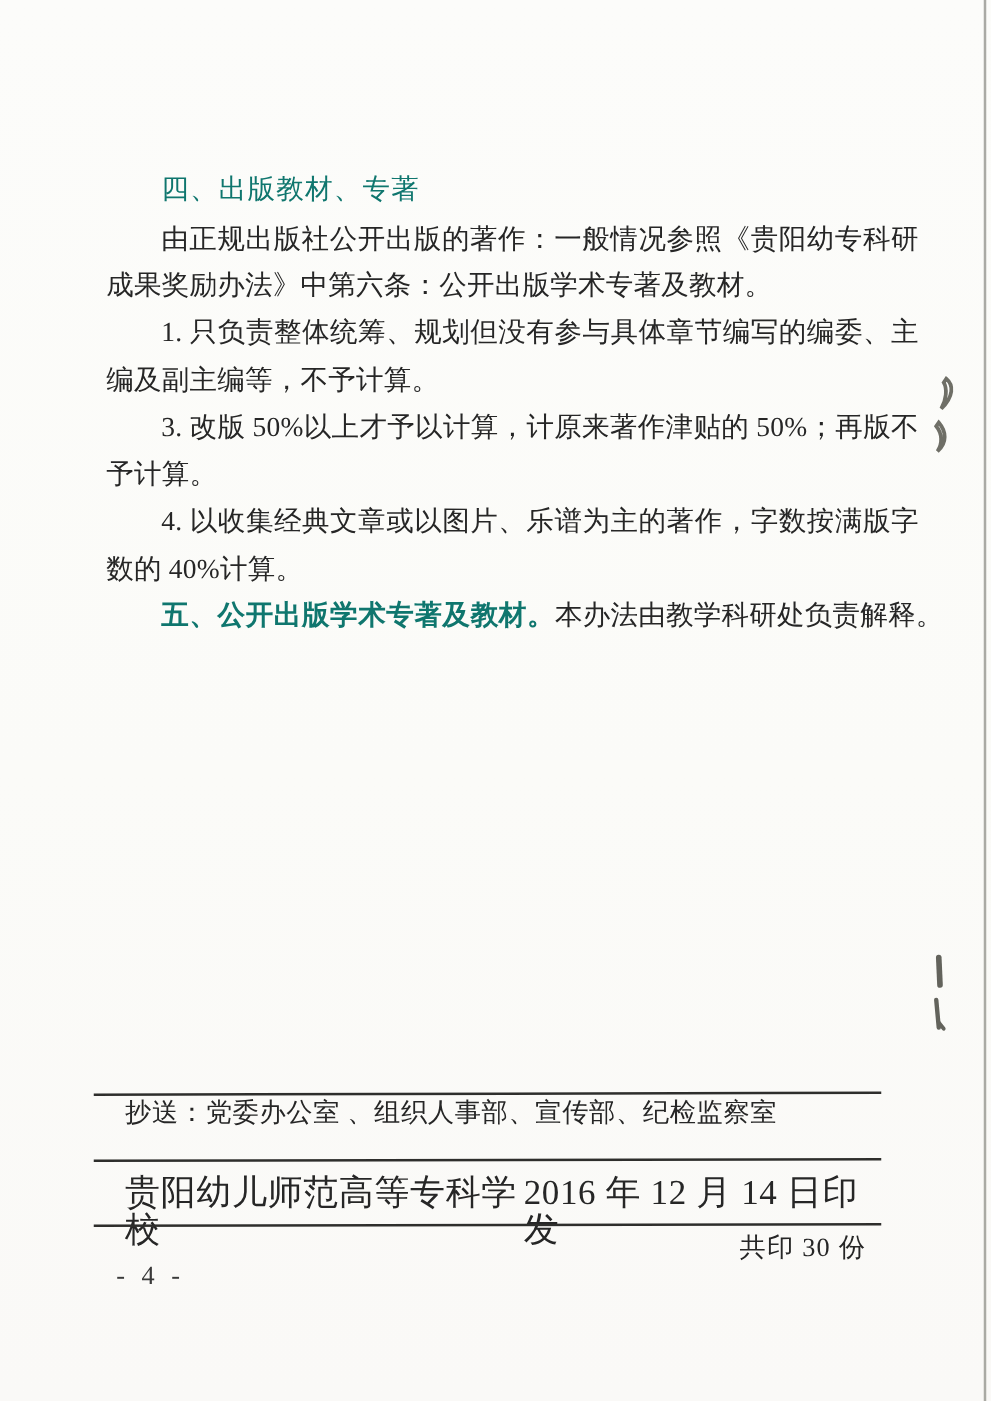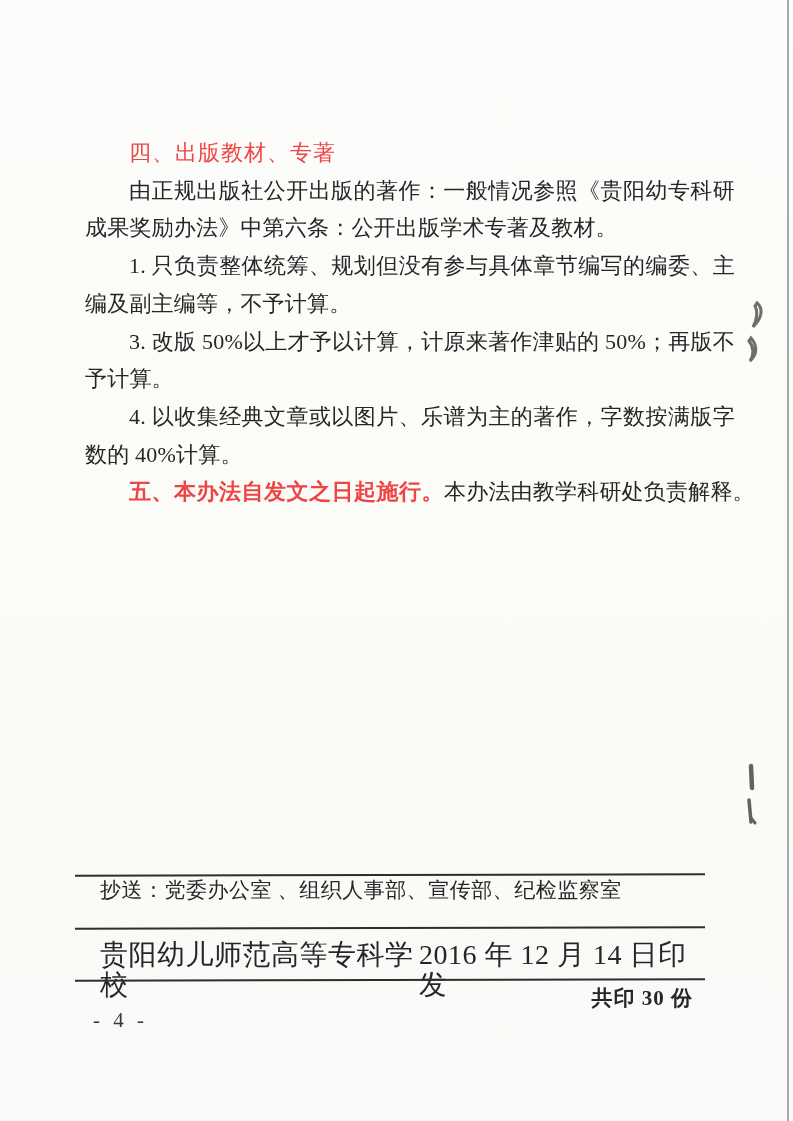--- a/index.html
+++ b/index.html
@@ -22,22 +22,22 @@
   .doc-body{
     position:absolute;left:85px;top:134px;width:650px;
     font-size:22px;line-height:37.7px;
     text-align:justify;
     letter-spacing:.2px;
   }
   .doc-body p,.doc-body h2{
     margin:0;padding:0;text-indent:2em;font-weight:normal;
   }
   .hei{ 
-    font-family:Liberation Sans, sans-serif;
-    font-weight:bold;color:#ef4444;letter-spacing:1px;
+    font-family:Liberation Mono, monospace;
+    font-weight:bold;color:#0f766e;letter-spacing:1px;
   }
   h2.hei{font-size:22px;}
   .sec5{white-space:nowrap;}
   .sec5 .hei{letter-spacing:.5px;}
   
   .rule{
     position:absolute;left:75px;width:630px;height:2px;
     background:#2e2e2c;
   }
   .rule-top{top:874px;transform:rotate(-0.15deg);}
@@ -47,21 +47,21 @@
     position:absolute;left:100px;top:875px;width:600px;
     font-size:21px;line-height:30px;letter-spacing:.5px;
   }
   .issue-row{
     position:absolute;left:100px;top:940px;width:595px;
     display:flex;justify-content:space-between;align-items:baseline;
     font-size:28px;line-height:30px;letter-spacing:.5px;
   }
   .copies{
     position:absolute;left:75px;top:983px;width:618px;
-    text-align:right;font-size:21px;line-height:30px;letter-spacing:1px;font-weight:bold;
+    text-align:right;font-size:21px;line-height:30px;letter-spacing:1px;
   }
   .page-number{
     position:absolute;left:93px;top:1008px;
     font-size:21px;letter-spacing:4px;color:#3a3a3a;
   }
   .ink-marks{position:absolute;}
   .marks-a{left:742px;top:300px;}
   .marks-b{left:742px;top:762px;}
 </style>
 </head>
@@ -69,21 +69,21 @@
 
 <div class="paper"></div>
 <div class="scan-edge"></div>
 
 <main class="doc-body">
   <h2 class="hei">四、出版教材、专著</h2>
   <p>由正规出版社公开出版的著作：一般情况参照《贵阳幼专科研成果奖励办法》中第六条：公开出版学术专著及教材。</p>
   <p>1. 只负责整体统筹、规划但没有参与具体章节编写的编委、主编及副主编等，不予计算。</p>
   <p>3. 改版 50%以上才予以计算，计原来著作津贴的 50%；再版不予计算。</p>
   <p>4. 以收集经典文章或以图片、乐谱为主的著作，字数按满版字数的 40%计算。</p>
-  <p class="sec5"><span class="hei">五、本办法自发文之日起施行。</span><span>本办法由教学科研处负责解释。</span></p>
+  <p class="sec5"><span class="hei">五、公开出版学术专著及教材。</span><span>本办法由教学科研处负责解释。</span></p>
 </main>
 
 <footer>
   <div class="rule rule-top"></div>
   <div class="cc-row">抄送：党委办公室 、组织人事部、宣传部、纪检监察室</div>
   <div class="rule rule-mid"></div>
   <div class="issue-row">
     <span>贵阳幼儿师范高等专科学校</span>
     <span>2016 年 12 月 14 日印发</span>
   </div>

